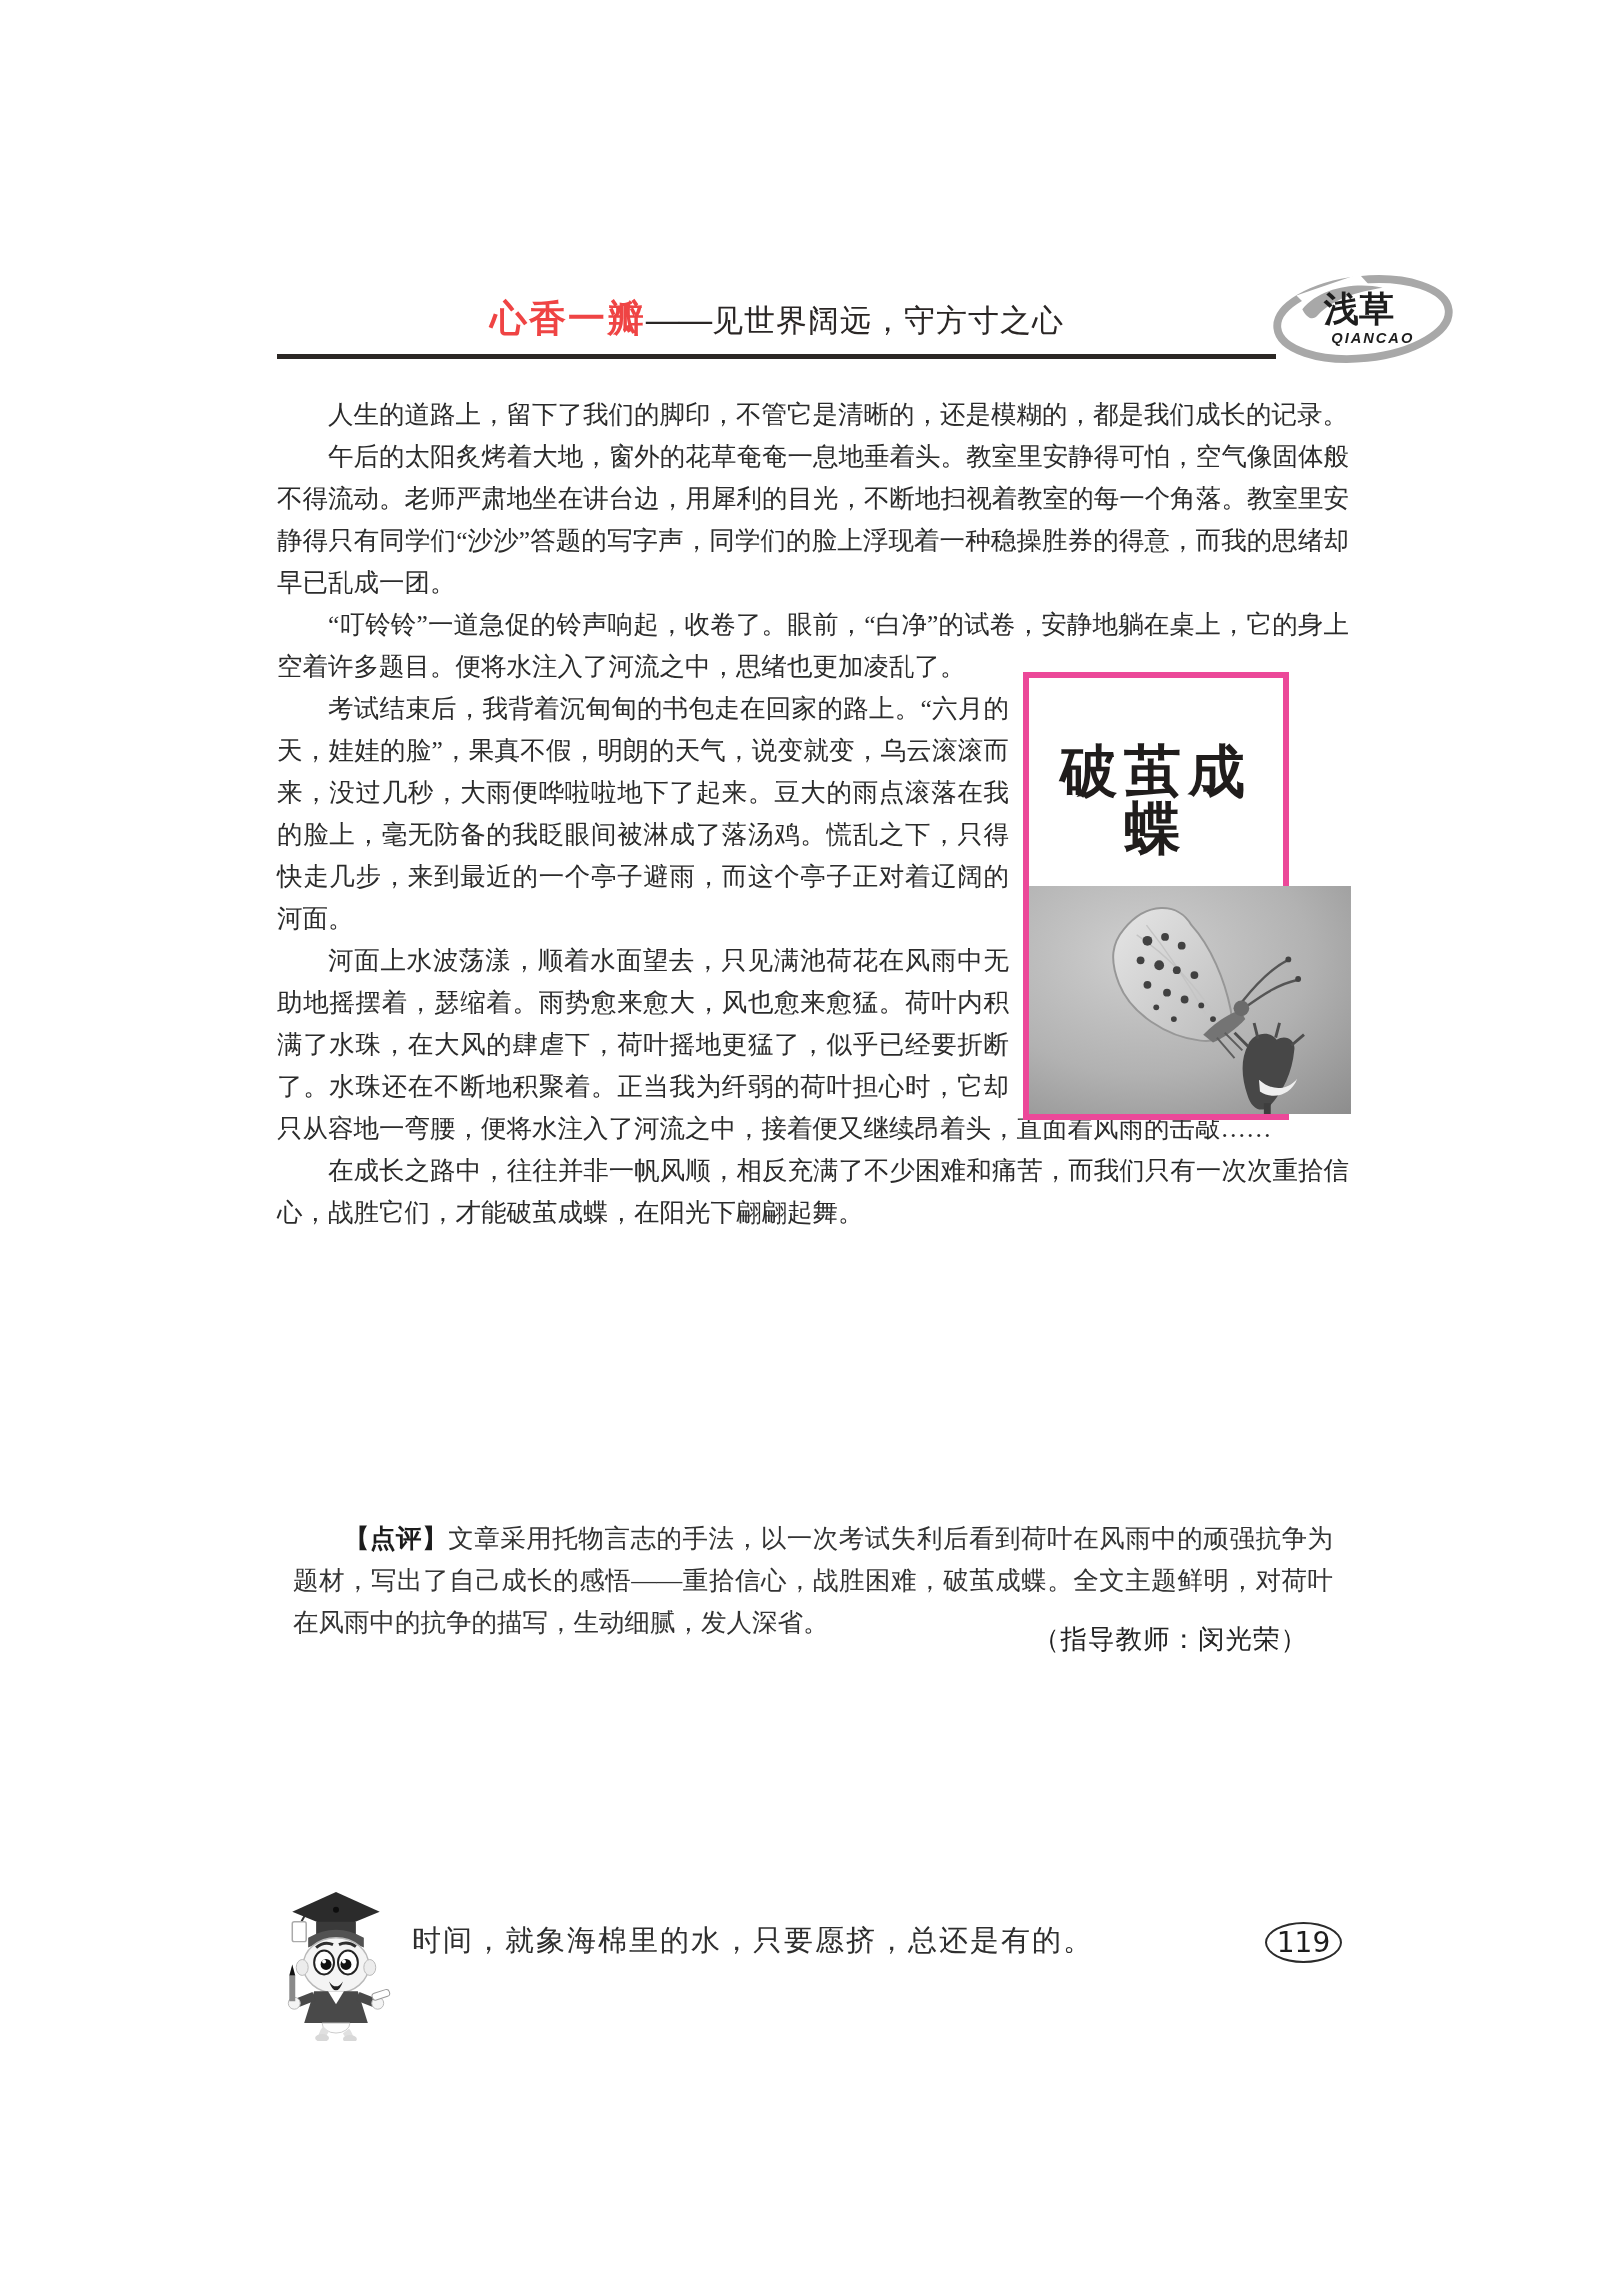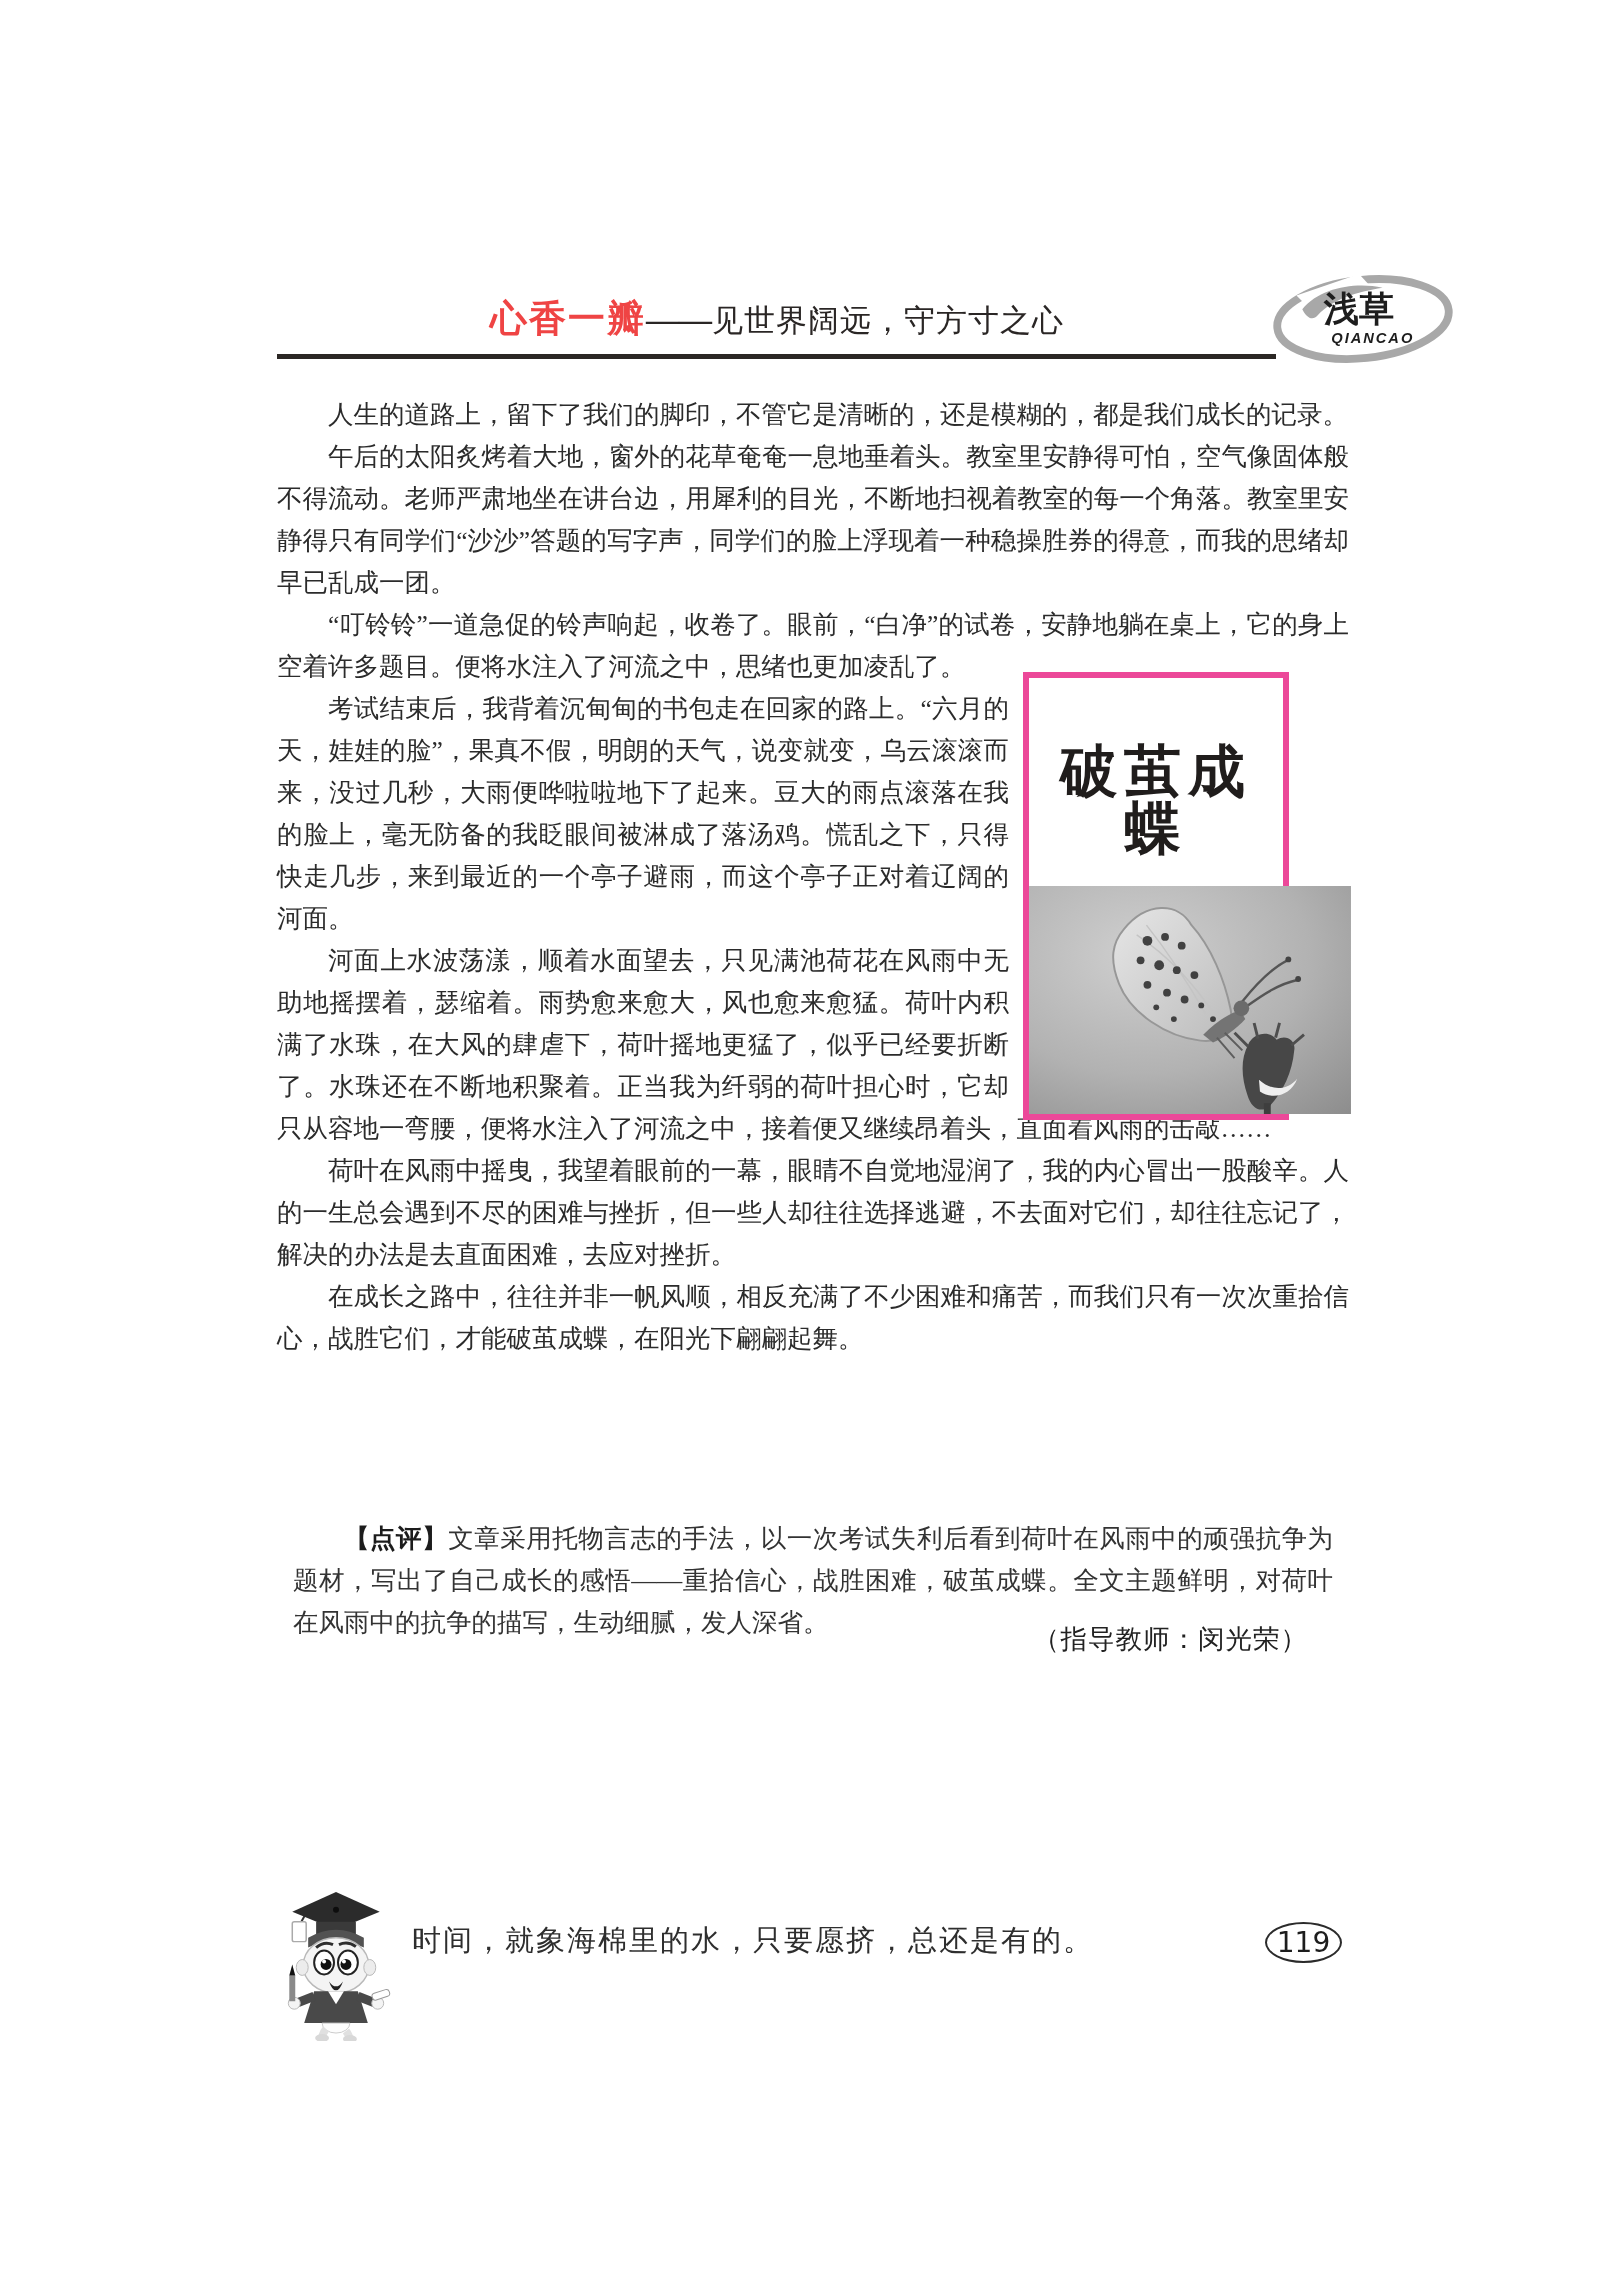--- a/index.html
+++ b/index.html
@@ -58,21 +58,20 @@
     </svg>
   </div>
 
   <div class="essay">
     <p>人生的道路上，留下了我们的脚印，不管它是清晰的，还是模糊的，都是我们成长的记录。</p>
     <p>午后的太阳炙烤着大地，窗外的花草奄奄一息地垂着头。教室里安静得可怕，空气像固体般不得流动。老师严肃地坐在讲台边，用犀利的目光，不断地扫视着教室的每一个角落。教室里安静得只有同学们“沙沙”答题的写字声，同学们的脸上浮现着一种稳操胜券的得意，而我的思绪却早已乱成一团。</p>
     <p>“叮铃铃”一道急促的铃声响起，收卷了。眼前，“白净”的试卷，安静地躺在桌上，它的身上空着许多题目。便将水注入了河流之中，思绪也更加凌乱了。</p>
     <div class="side-spacer"></div>
     <p>考试结束后，我背着沉甸甸的书包走在回家的路上。“六月的天，娃娃的脸”，果真不假，明朗的天气，说变就变，乌云滚滚而来，没过几秒，大雨便哗啦啦地下了起来。豆大的雨点滚落在我的脸上，毫无防备的我眨眼间被淋成了落汤鸡。慌乱之下，只得快走几步，来到最近的一个亭子避雨，而这个亭子正对着辽阔的河面。</p>
     <p>河面上水波荡漾，顺着水面望去，只见满池荷花在风雨中无助地摇摆着，瑟缩着。雨势愈来愈大，风也愈来愈猛。荷叶内积满了水珠，在大风的肆虐下，荷叶摇地更猛了，似乎已经要折断了。水珠还在不断地积聚着。正当我为纤弱的荷叶担心时，它却只从容地一弯腰，便将水注入了河流之中，接着便又继续昂着头，直面着风雨的击敲……</p>
-    <p>荷叶在风雨中摇曳，我望着眼前的一幕，眼睛不自觉地湿润了，我的内心冒出一股酸辛。人的一生总会遇到不尽的困难与挫折，但一些人却往往选择逃避，不去面对它们，却往往忘记了，解决的办法是去直面困难，去应对挫折。</p>
     <p>在成长之路中，往往并非一帆风顺，相反充满了不少困难和痛苦，而我们只有一次次重拾信心，战胜它们，才能破茧成蝶，在阳光下翩翩起舞。</p>
 
     <div class="side-box">
       <div class="box-title">破茧成蝶</div>
       <div class="box-byline">
         <span>初2026级17班</span><span class="gap"></span><span>张新汝</span>
       </div>
       <div class="box-photo">
         <svg width="322" height="228" viewBox="0 0 329 233">
           <defs>

